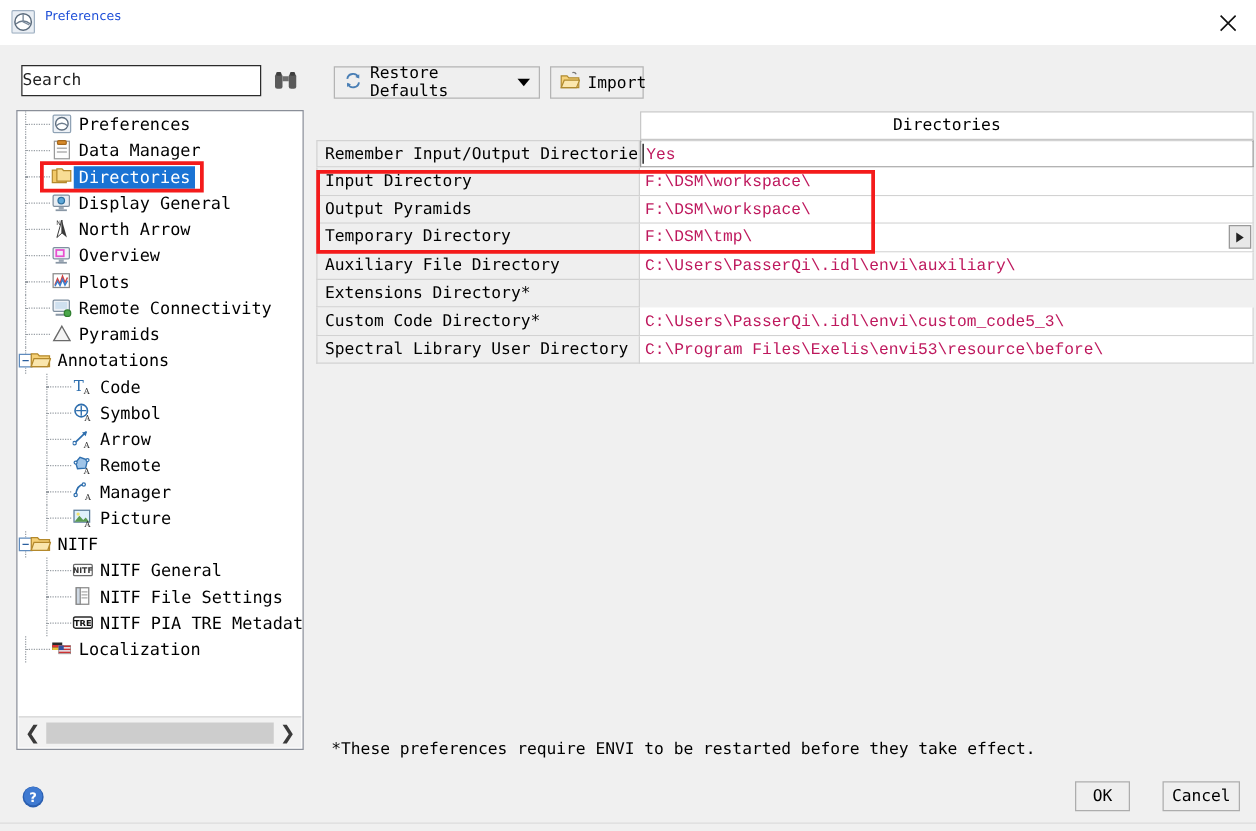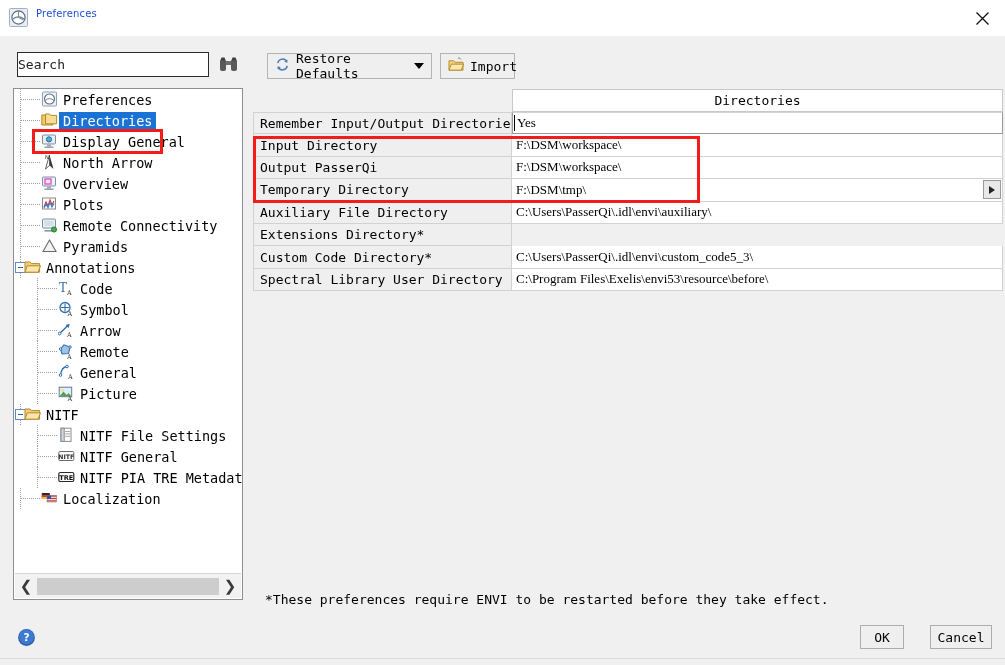--- a/index.html
+++ b/index.html
@@ -64,21 +64,21 @@
   .hdr-right{position:absolute;left:259px;top:0;width:491px;height:23px;background:#fff;border:1px solid #c8c8c8;
      box-sizing:border-box;display:flex;align-items:center;justify-content:center;
      font-family:"DejaVu Sans Mono","Liberation Mono",monospace;font-size:13px;}
   .rows{position:absolute;left:0;top:23px;width:750px;}
   .row{position:relative;height:22.4px;}
   .cell-k{position:absolute;left:0;top:0;width:259px;height:22.4px;background:#efefef;border:1px solid #d2d2d2;
      border-top:none;box-sizing:border-box;display:flex;align-items:center;padding-left:6px;
      font-family:"DejaVu Sans Mono","Liberation Mono",monospace;font-size:13px;color:#000;white-space:nowrap;overflow:hidden;}
   .cell-v{position:absolute;left:259px;top:0;width:491px;height:22.4px;background:#fff;border:1px solid #d2d2d2;
      border-top:none;border-left:none;box-sizing:border-box;display:flex;align-items:center;padding-left:4px;
-     font-family:Liberation Serif, serif;font-size:13px;color:#000000;white-space:nowrap;overflow:hidden;}
+     font-family:Liberation Mono, monospace;font-size:13px;color:#be185d;white-space:nowrap;overflow:hidden;}
   .row:first-child .cell-k,.row:first-child .cell-v{border-top:1px solid #d2d2d2;}
   .cell-v.editing{border:1px solid #9a9a9a;border-left:1px solid #9a9a9a;}
   .vcaret{position:absolute;left:1px;top:2px;bottom:2px;width:1px;background:#000;}
   .scroll-arrow{position:absolute;right:1px;top:1px;width:18px;height:19px;background:#e8e8e8;border:1px solid #9a9a9a;
      box-sizing:border-box;display:flex;align-items:center;justify-content:center;cursor:pointer;}
   .scroll-arrow i{width:0;height:0;border-top:4px solid transparent;border-bottom:4px solid transparent;border-left:6px solid #222;}
 
   
   .redbox{position:absolute;border:3px solid #f41b1b;box-sizing:border-box;pointer-events:none;}
 
@@ -159,20 +159,33 @@
             <span class="vdot" style="left: 6px; top: 0px; height: 21px;"></span>
             <span class="dots" style="left: 6px; top: 10px; width: 20px;"></span>
           </span>
           <span class="ticon"><svg width="17" height="16" viewBox="0 0 17 16">
               <rect x="1.5" y="1" width="14" height="14" rx="1" fill="#eef2f7" stroke="#8fa2b5"></rect>
               <circle cx="8.5" cy="8" r="5" fill="#fff" stroke="#5d6d7e" stroke-width="1.1"></circle>
               <path d="M4 9.6 Q8.5 5.6 13 9.6" fill="none" stroke="#6d7d8e"></path>
             </svg></span>
           <span class="lbl">Preferences</span>
         </div>
+        <div class="tnode">
+          <span style="display: inline-block; flex: 0 0 27px; height: 21px; position: relative;">
+            <span class="vdot" style="left: 6px; top: 0px; height: 21px;"></span>
+            <span class="dots" style="left: 6px; top: 10px; width: 20px;"></span>
+          </span>
+          <span class="ticon"><svg width="17" height="16" viewBox="0 0 17 16">
+              <rect x="2.5" y="1" width="12" height="14" fill="#fdfdfd" stroke="#9a9a9a"></rect>
+              <rect x="5" y="0.5" width="7" height="3" rx="1" fill="#d98b2b" stroke="#a5671c"></rect>
+              <rect x="4.5" y="6" width="8" height="1.2" fill="#b0b0b0"></rect>
+              <rect x="4.5" y="9" width="8" height="1.2" fill="#b0b0b0"></rect>
+            </svg></span>
+          <span class="lbl">Data Manager</span>
+        </div>
         <div class="tnode sel">
           <span style="display: inline-block; flex: 0 0 27px; height: 21px; position: relative;">
             <span class="vdot" style="left: 6px; top: 0px; height: 21px;"></span>
             <span class="dots" style="left: 6px; top: 10px; width: 20px;"></span>
           </span>
           <span class="ticon"><svg width="17" height="16" viewBox="0 0 17 16">
               <path d="M0.8 3 L5 3 L6.2 4.4 L12 4.4 L12 13 L0.8 13 Z" fill="#f2c969" stroke="#b4892c"></path>
               <path d="M4.5 2 L8.6 2 L9.8 3.4 L15.6 3.4 L15.6 11.8 L4.5 11.8 Z" fill="#f8dd95" stroke="#b4892c"></path>
             </svg></span>
           <span class="lbl">Directories</span>
@@ -315,21 +328,21 @@
           <span style="display: inline-block; flex: 0 0 44px; height: 21px; position: relative;">
             <span class="vdot" style="left: 23px; top: 0px; height: 21px;"></span>
             <span class="dots" style="left: 23px; top: 10px; width: 20px;"></span>
           </span>
           <span class="ticon"><svg width="17" height="16" viewBox="0 0 17 16">
               <path d="M2.5 11 Q3.5 3 9 2.5" fill="none" stroke="#2f6fae" stroke-width="1.3"></path>
               <circle cx="2.5" cy="11" r="1.3" fill="#fff" stroke="#2f6fae"></circle>
               <circle cx="9" cy="2.5" r="1.3" fill="#fff" stroke="#2f6fae"></circle>
               <text x="10" y="15" font-size="6.5" font-family="DejaVu Serif, serif" fill="#333">A</text>
             </svg></span>
-          <span class="lbl">General</span>
+          <span class="lbl">Manager</span>
         </div>
         <div class="tnode">
           <span style="display: inline-block; flex: 0 0 44px; height: 21px; position: relative;">
             <span class="vdot" style="left: 23px; top: 0px; height: 21px;"></span>
             <span class="dots" style="left: 23px; top: 10px; width: 20px;"></span>
           </span>
           <span class="ticon"><svg width="17" height="16" viewBox="0 0 17 16">
               <rect x="1.2" y="2.2" width="12.5" height="9.5" fill="#dff0fb" stroke="#5d7d9a"></rect>
               <circle cx="4.5" cy="5.2" r="1.3" fill="#f2e26a"></circle>
               <path d="M1.6 11.3 L5.5 6.6 L8.6 10 L10.6 8 L13.3 11.3 Z" fill="#5a9a52"></path>
@@ -341,45 +354,45 @@
           <span style="display: inline-block; flex: 0 0 10px; height: 21px; position: relative;">
             <span class="vdot" style="left: 6px; top: 0px; height: 21px;"></span>
             <span class="dots" style="left: 6px; top: 10px; width: 3px;"></span>
             <span class="expander" style="left: 1px; top: 5px;"></span>
           </span>
           <span class="ticon"><svg width="17" height="16" viewBox="0 0 17 16">
               <path d="M1 3 L6 3 L7.4 4.6 L15.6 4.6 L15.6 13.2 L1 13.2 Z" fill="#f5d076" stroke="#b4892c"></path>
               <path d="M1 13.2 L3.2 6.8 L16.4 6.8 L14.2 13.2 Z" fill="#fae6ad" stroke="#b4892c"></path>
             </svg></span>
           <span class="lbl">NITF</span>
+        </div>
+        <div class="tnode">
+          <span style="display: inline-block; flex: 0 0 44px; height: 21px; position: relative;">
+            <span class="vdot" style="left: 23px; top: 0px; height: 21px;"></span>
+            <span class="dots" style="left: 23px; top: 10px; width: 20px;"></span>
+          </span>
+          <span class="ticon"><svg width="17" height="16" viewBox="0 0 17 16">
+              <rect x="0.8" y="3.5" width="15" height="9" rx="1" fill="#fbfbfb" stroke="#6a6a6a"></rect>
+              <text x="8.2" y="10.5" font-size="6.2" font-weight="bold" font-family="DejaVu Sans, sans-serif" fill="#333" text-anchor="middle">NITF</text>
+            </svg></span>
+          <span class="lbl">NITF General</span>
         </div>
         <div class="tnode">
           <span style="display: inline-block; flex: 0 0 44px; height: 21px; position: relative;">
             <span class="vdot" style="left: 23px; top: 0px; height: 21px;"></span>
             <span class="dots" style="left: 23px; top: 10px; width: 20px;"></span>
           </span>
           <span class="ticon"><svg width="17" height="16" viewBox="0 0 17 16">
               <rect x="3" y="1.2" width="10" height="13.2" fill="#fdfdfd" stroke="#8a8a8a"></rect>
               <rect x="3" y="1.2" width="3.2" height="13.2" fill="#cfd9e4" stroke="#8a8a8a"></rect>
               <rect x="7.2" y="4" width="4.8" height="1" fill="#aaa"></rect>
               <rect x="7.2" y="6.4" width="4.8" height="1" fill="#aaa"></rect>
               <rect x="7.2" y="8.8" width="4.8" height="1" fill="#aaa"></rect>
             </svg></span>
           <span class="lbl">NITF File Settings</span>
-        </div>
-        <div class="tnode">
-          <span style="display: inline-block; flex: 0 0 44px; height: 21px; position: relative;">
-            <span class="vdot" style="left: 23px; top: 0px; height: 21px;"></span>
-            <span class="dots" style="left: 23px; top: 10px; width: 20px;"></span>
-          </span>
-          <span class="ticon"><svg width="17" height="16" viewBox="0 0 17 16">
-              <rect x="0.8" y="3.5" width="15" height="9" rx="1" fill="#fbfbfb" stroke="#6a6a6a"></rect>
-              <text x="8.2" y="10.5" font-size="6.2" font-weight="bold" font-family="DejaVu Sans, sans-serif" fill="#333" text-anchor="middle">NITF</text>
-            </svg></span>
-          <span class="lbl">NITF General</span>
         </div>
         <div class="tnode">
           <span style="display: inline-block; flex: 0 0 44px; height: 21px; position: relative;">
             <span class="vdot" style="left: 23px; top: 0px; height: 21px;"></span>
             <span class="dots" style="left: 23px; top: 10px; width: 20px;"></span>
           </span>
           <span class="ticon"><svg width="17" height="16" viewBox="0 0 17 16">
               <rect x="0.8" y="3.5" width="15" height="9" rx="1.5" fill="#fbfbfb" stroke="#2a2a2a" stroke-width="1.2"></rect>
               <text x="8.2" y="10.5" font-size="6.6" font-weight="bold" font-family="DejaVu Sans, sans-serif" fill="#111" text-anchor="middle">TRE</text>
             </svg></span>
@@ -425,21 +438,21 @@
             <span>Yes</span>
           </div>
         </div>
         <div class="row">
           <div class="cell-k">Input Directory</div>
           <div class="cell-v">
             <span>F:\DSM\workspace\</span>
           </div>
         </div>
         <div class="row">
-          <div class="cell-k">Output PasserQi</div>
+          <div class="cell-k">Output Pyramids</div>
           <div class="cell-v">
             <span>F:\DSM\workspace\</span>
           </div>
         </div>
         <div class="row">
           <div class="cell-k">Temporary Directory</div>
           <div class="cell-v">
             <span>F:\DSM\tmp\</span>
             <div class="scroll-arrow">
               <i></i>

